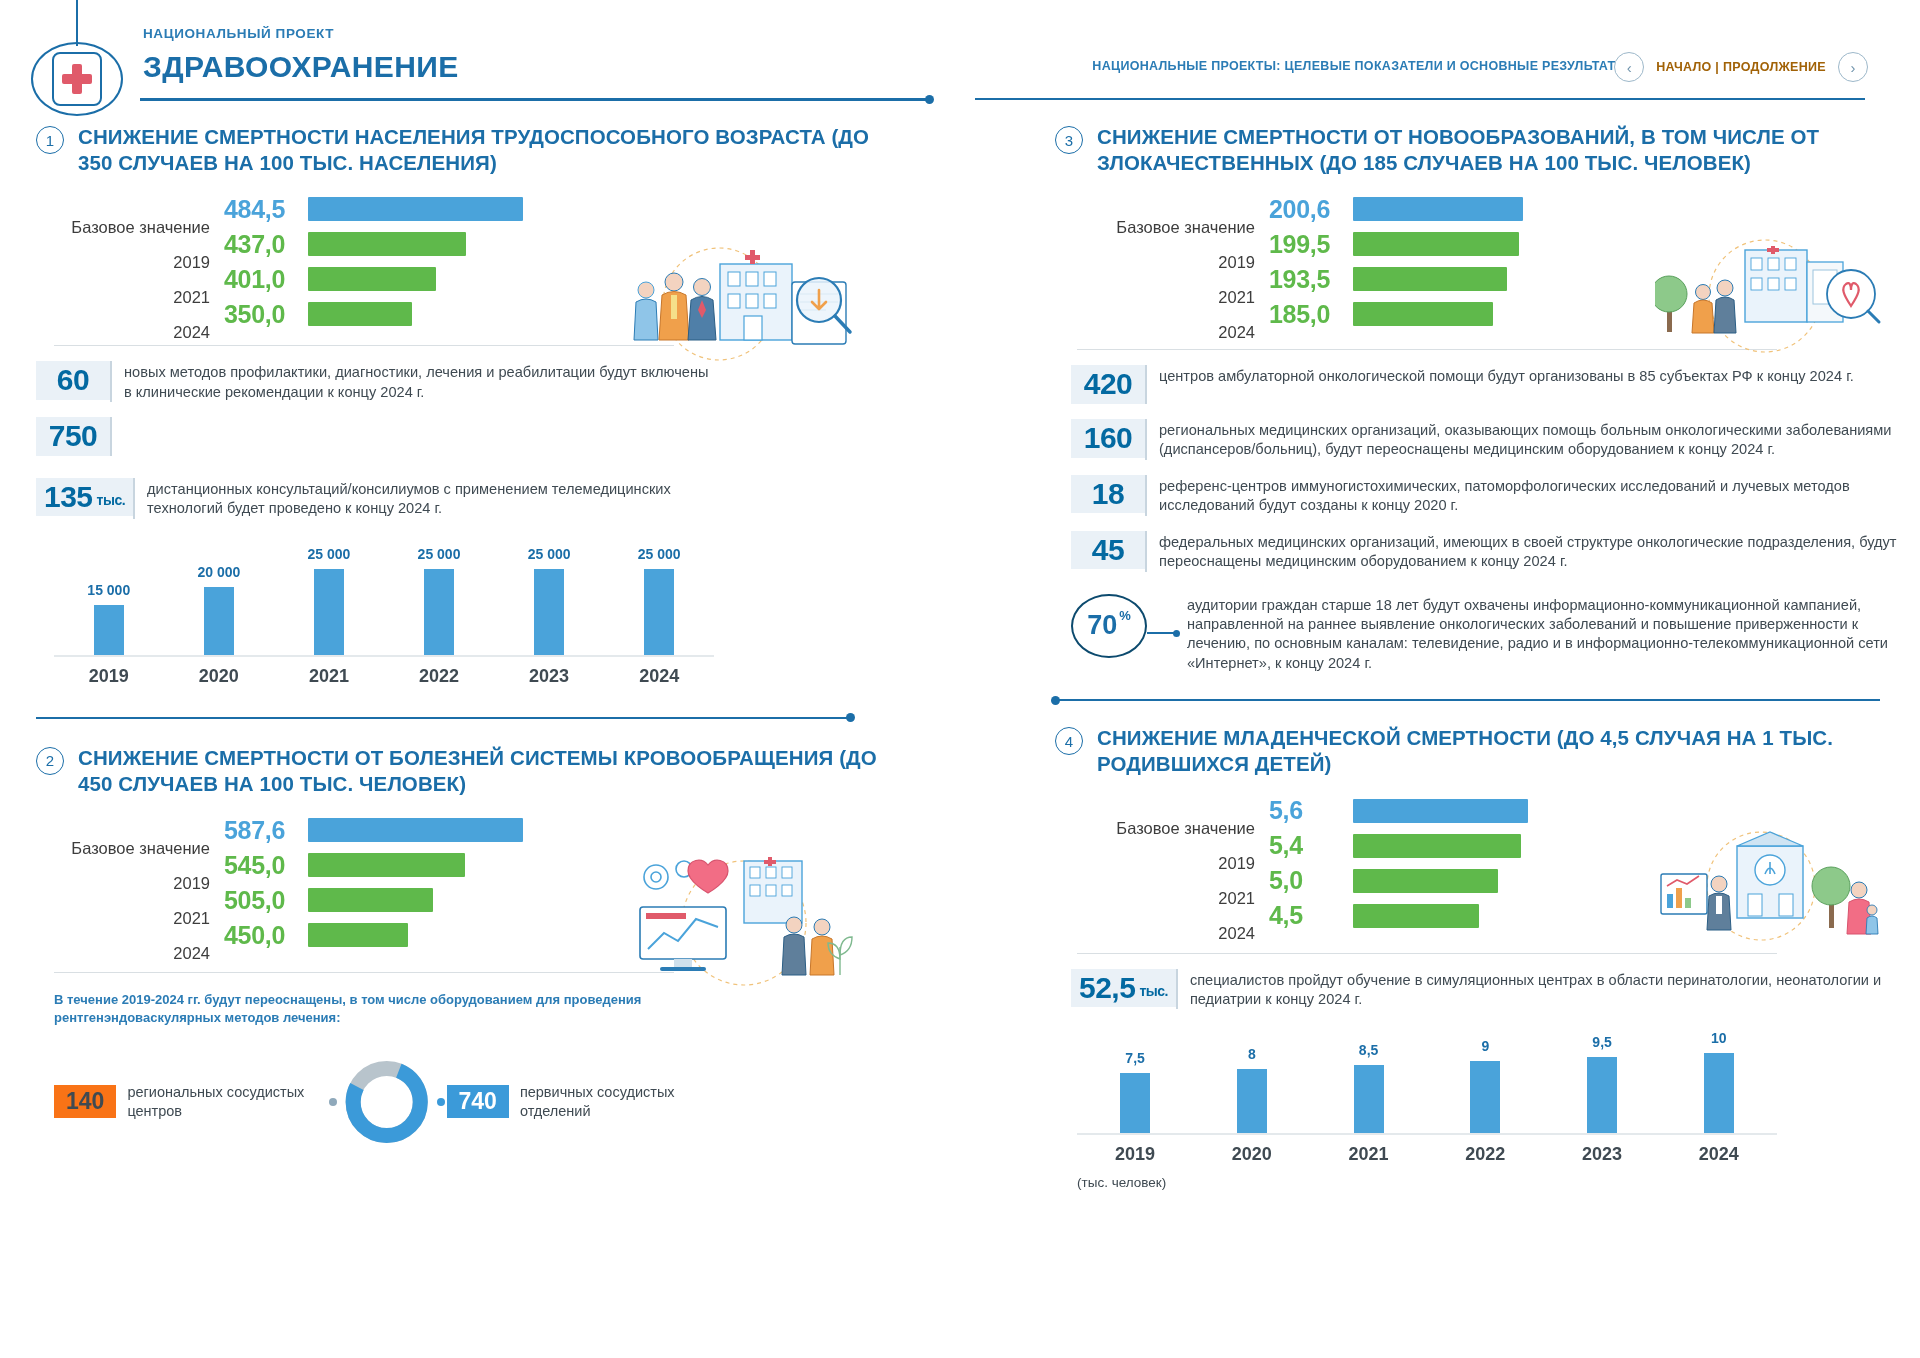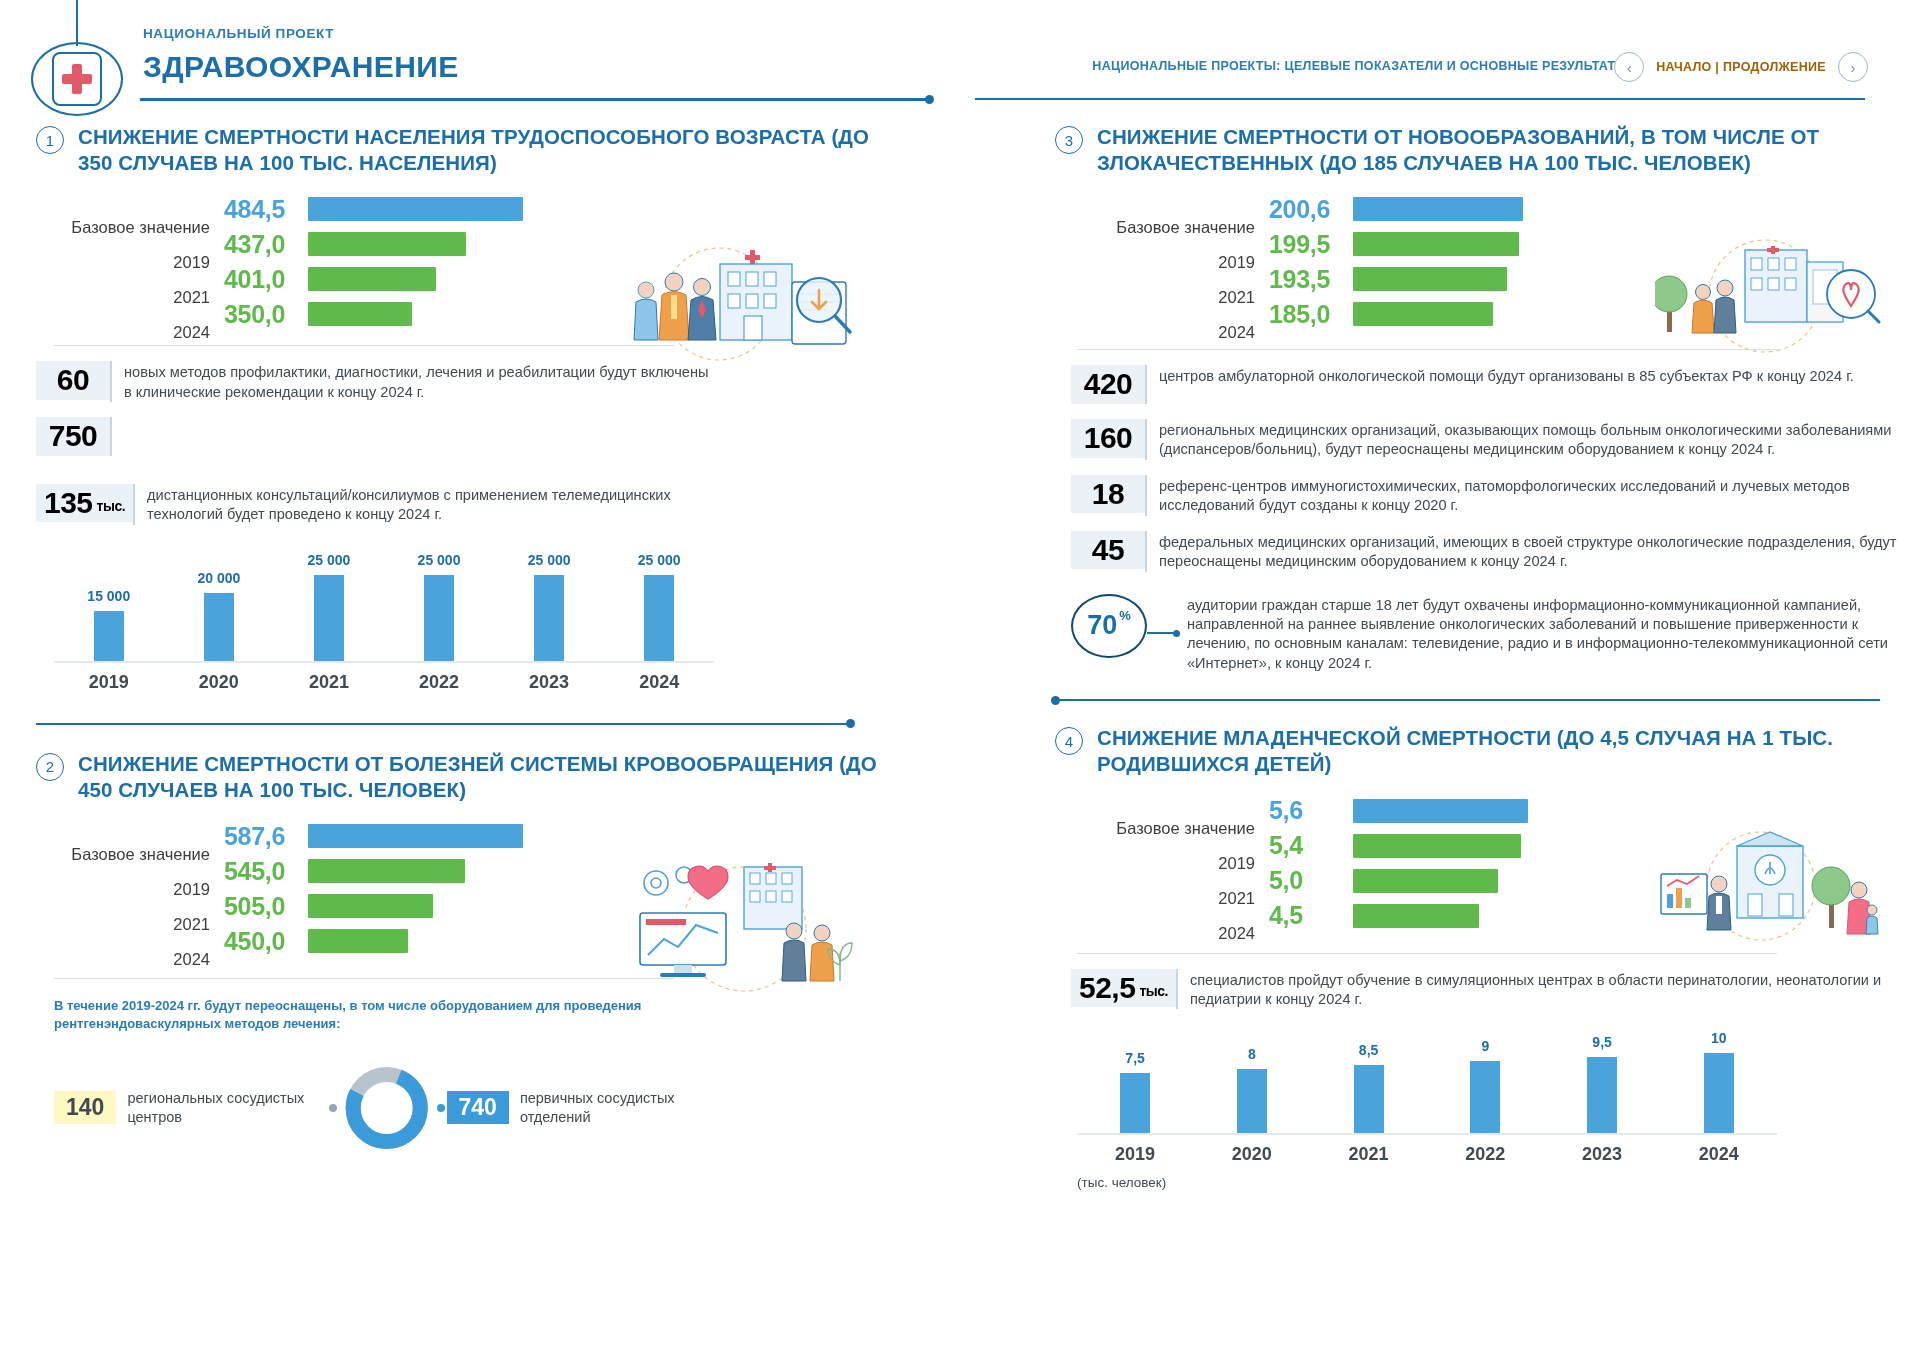--- a/index.html
+++ b/index.html
@@ -113,21 +113,21 @@
   .barrow.base .bar { background: #4aa3da; }
   .barrow.green .bar { background: #5fb94b; }
 
   
   .rule { height: 1px; background: #d9dfe3; margin: 16px 0 0 20px; }
 
   
   .fact { display: flex; align-items: flex-start; margin-top: 15px; }
   .fact .num {
     flex: 0 0 auto; min-width: 74px; text-align: center;
-    background: #eaf1f7; color: #000000;
+    background: #eaf1f7; color: #0369a1;
     font-size: 30px; font-weight: 700; letter-spacing: -.5px;
     padding: 2px 8px 3px; line-height: 1.12;
     display:flex; align-items:center; justify-content:center; gap:4px;
   }
   .fact .num .suffix { font-size: 14px; font-weight: 700; align-self: flex-end; padding-bottom: 5px; }
   .fact .numbar { flex: 0 0 auto; width: 2px; background: #c8d5df; align-self: stretch; margin-right: 12px; }
   .fact .txt { font-size: 14.6px; line-height: 1.33; color: #3f4a52; padding-top: 2px; }
 
   .fact.circle .circ {
     flex: 0 0 auto; width: 76px; height: 64px; border-radius: 50%;
@@ -167,21 +167,21 @@
     width:9px;height:9px;border-radius:50%;background:#1b6ea8;
   }
 
   
   .donut-intro { font-size: 13px; font-weight: 700; color: #2b7cb5; line-height: 1.4; }
   .donut-row { display: flex; align-items: center; justify-content: space-between; margin-top: 20px; }
   .chip { display: flex; align-items: center; gap: 11px; }
   .chip .cnum {
     font-size: 23px; font-weight: 700; padding: 4px 12px; line-height: 1.1;
   }
-  .chip.grey .cnum { background: #fef9c3; color: #3f4a52; }
+  .chip.grey .cnum { background: #f97316; color: #3f4a52; }
   .chip.blue .cnum { background: #3b9ad9; color: #ffffff; }
   .chip .ctxt { font-size: 14.5px; line-height: 1.3; color: #3f4a52; }
   .donut-line { flex: 1 1 auto; height: 1.5px; background: #8fa9bb; position: relative; margin: 0 6px; }
   .donut-line.l::before { content:""; position:absolute; left:-4px; top:-3px; width:8px;height:8px;border-radius:50%;background:#8fa9bb;}
   .donut-line.r::after  { content:""; position:absolute; right:-4px; top:-3px; width:8px;height:8px;border-radius:50%;background:#3b9ad9;}
 
   
   .illus { position: absolute; pointer-events: none; }
 </style>
 </head>
@@ -279,21 +279,21 @@
       <div style="width:680px;">
         <div class="fact">
           <div class="num">60</div>
           <div class="numbar"></div>
           <div class="txt">новых методов профилактики, диагностики, лечения и реабилитации будут включены в клинические рекомендации к концу 2024 г.</div>
         </div>
         <div class="fact">
           <div class="num">750</div>
           <div class="numbar"></div>
         </div>
-        <div class="fact" style="margin-top:28px;">
+        <div class="fact" style="margin-top:22px;">
           <div class="num">
             <span>135</span>
               <span class="suffix">тыс.</span>
           </div>
           <div class="numbar"></div>
           <div class="txt">дистанционных консультаций/консилиумов с применением телемедицинских технологий будет проведено к концу 2024 г.</div>
         </div>
       </div>
 
       <div class="vchart" style="width:660px; margin-left:18px; margin-top:28px;">

